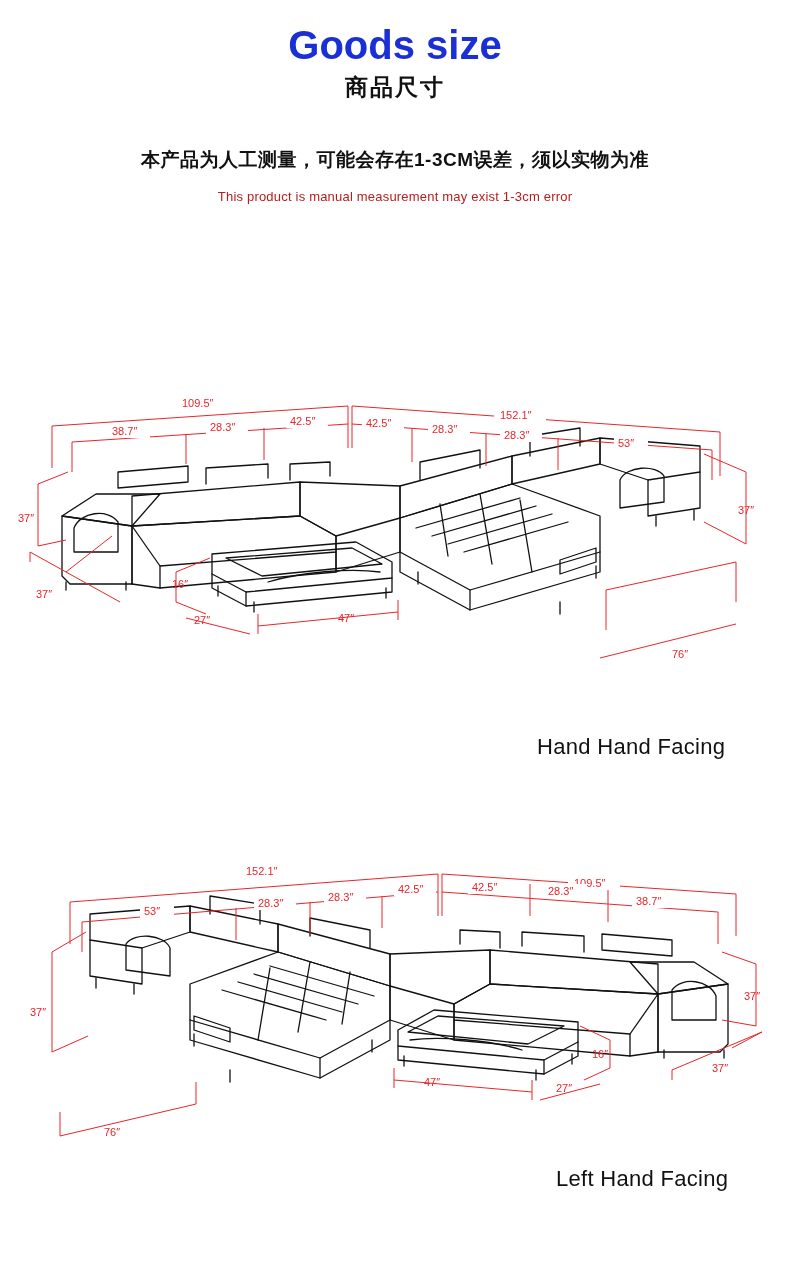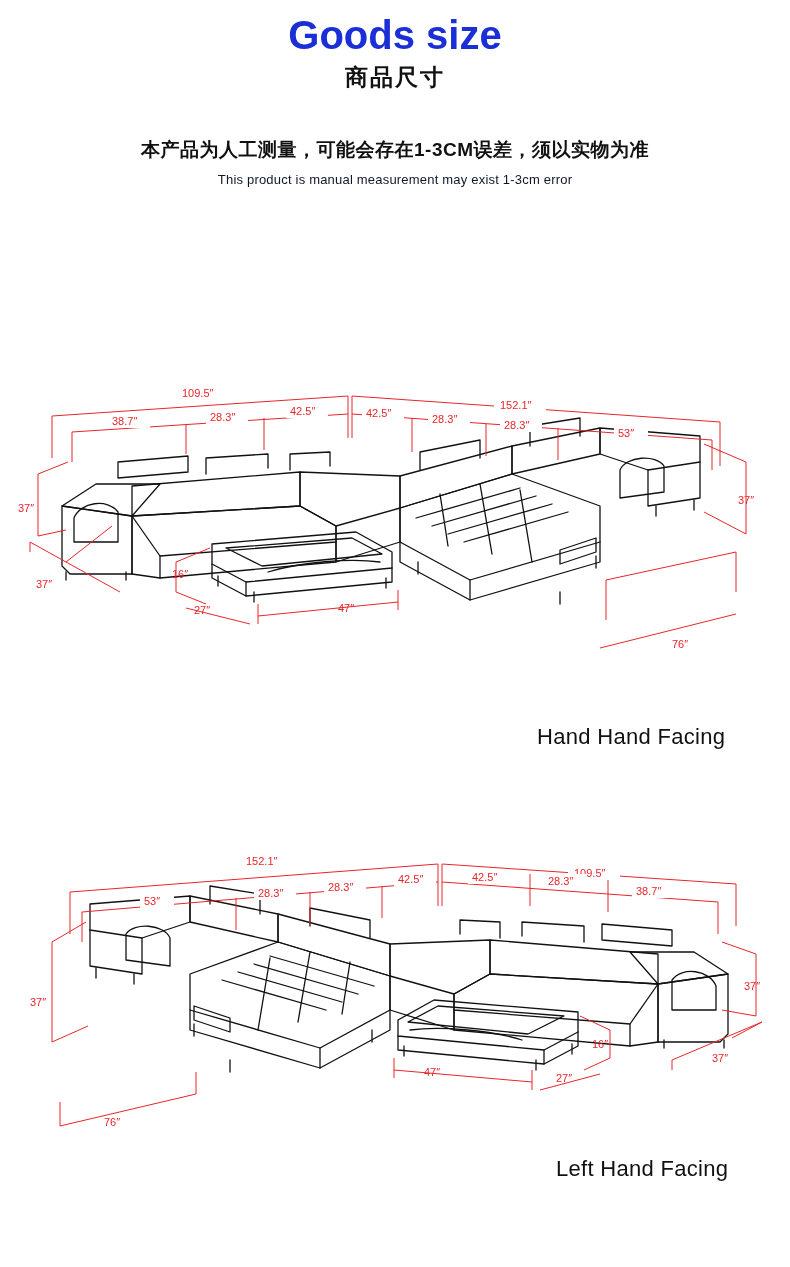--- a/index.html
+++ b/index.html
@@ -13,44 +13,44 @@
   }
   .page{position:relative;width:790px;height:1267px;}
 
   
   .title-en{
     text-align:center;
     color:#1b2fd6;
     font-size:40px;
     font-weight:bold;
     letter-spacing:0px;
-    margin-top:14px;
+    margin-top:24px;
     line-height:1.05;
   }
   .title-cn{
     text-align:center;
     color:#111;
     font-size:23px;
     font-weight:bold;
     margin-top:6px;
     letter-spacing:2px;
   }
   .note-cn{
     text-align:center;
     color:#111;
     font-size:19px;
     font-weight:bold;
     margin-top:44px;
     letter-spacing:0.5px;
   }
   .note-en{
     text-align:center;
-    color:#0f172a;
+    color:#b91c1c;
     font-size:13px;
-    margin-top:9px;
+    margin-top:16px;
     letter-spacing:0.2px;
   }
 
   
   .diagram{
     position:absolute;
     left:0;
     width:722px;
   }
   #diagram-right{top:352px;height:400px;}

